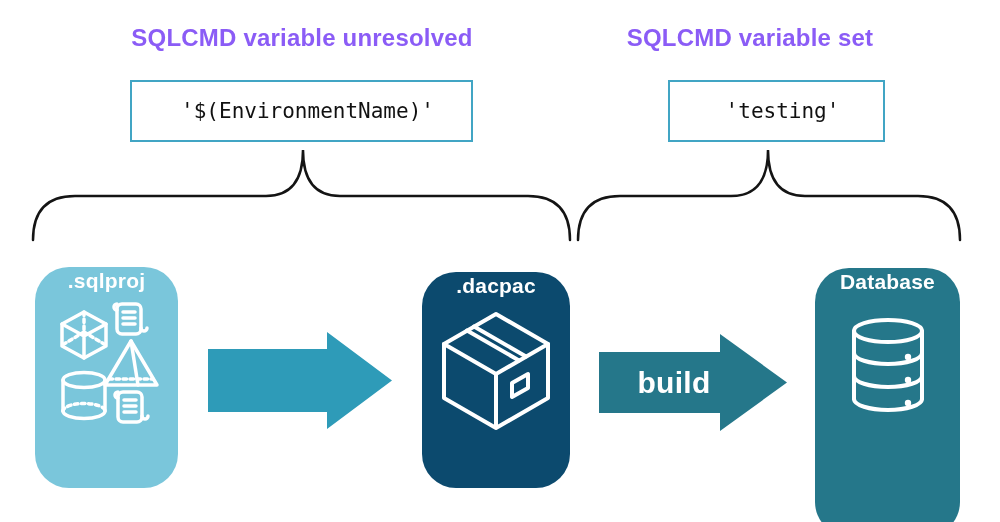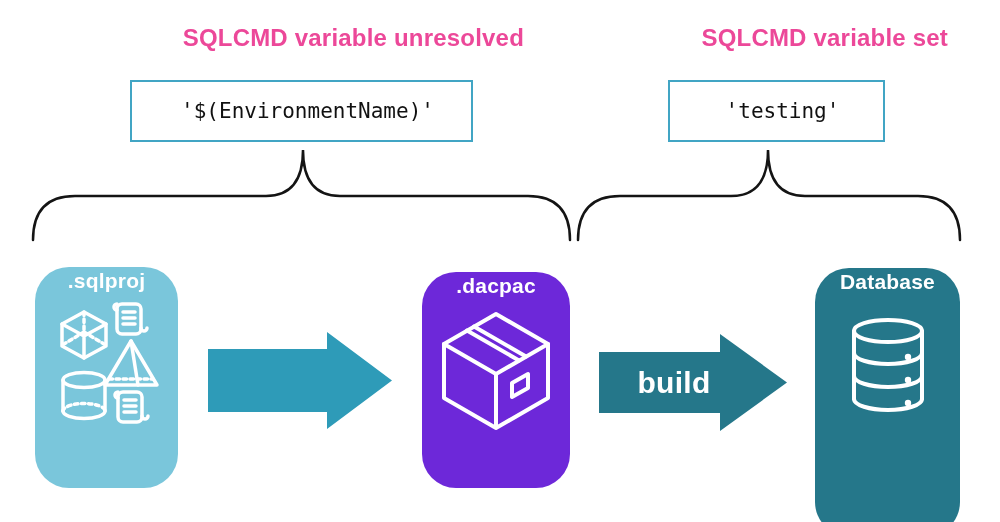--- a/index.html
+++ b/index.html
@@ -1,43 +1,43 @@
 <!DOCTYPE html>
 <html><head>
 <meta charset="utf-8">
 <style>
   html,body{margin:0;padding:0;background:#ffffff;}
   #canvas{
     position:relative;width:1000px;height:522px;background:#ffffff;overflow:hidden;
     font-family:"Liberation Sans",sans-serif;
   }
   .heading{
-    position:absolute;top:24px;text-align:right;
-    font-size:24px;font-weight:bold;color:#ec4899;letter-spacing:0.2px;
+    position:absolute;top:24px;text-align:center;
+    font-size:24px;font-weight:bold;color:#8b5cf6;letter-spacing:0.2px;
     white-space:nowrap;
   }
   #heading-left{left:80px;width:444px;}
   #heading-right{left:552px;width:396px;}
   .code-box{
     position:absolute;top:80px;height:62px;box-sizing:border-box;
     background:#ffffff;border:2px solid #41a5c4;
     display:flex;align-items:center;justify-content:center;
     font-family:"DejaVu Sans Mono",monospace;font-size:21px;color:#111111;
     white-space:nowrap;
     padding-left:12px;
   }
   #code-left{left:130px;width:343px;}
   #code-right{left:668px;width:217px;}
   #braces-overlay{position:absolute;left:0;top:0;width:1000px;height:260px;pointer-events:none;}
   .stage{
     position:absolute;display:flex;flex-direction:column;align-items:center;
     color:#ffffff;border-radius:34px;
   }
   #stage-sqlproj{left:35px;top:267px;width:143px;height:221px;background:#7ac6db;}
-  #stage-dacpac{left:422px;top:272px;width:148px;height:216px;background:#6d28d9;}
+  #stage-dacpac{left:422px;top:272px;width:148px;height:216px;background:#0c4a6e;}
   #stage-database{left:815px;top:268px;width:145px;height:268px;background:#25778a;}
   .stage-label{
     margin-top:2px;font-size:21px;font-weight:bold;letter-spacing:0.2px;
     white-space:nowrap;
   }
   .stage-icon{display:block;}
   #sqlproj-icons{margin-top:6px;}
   #dacpac-icon{margin-top:10px;}
   #database-icon{margin-top:22px;}
   .arrow{position:absolute;}

